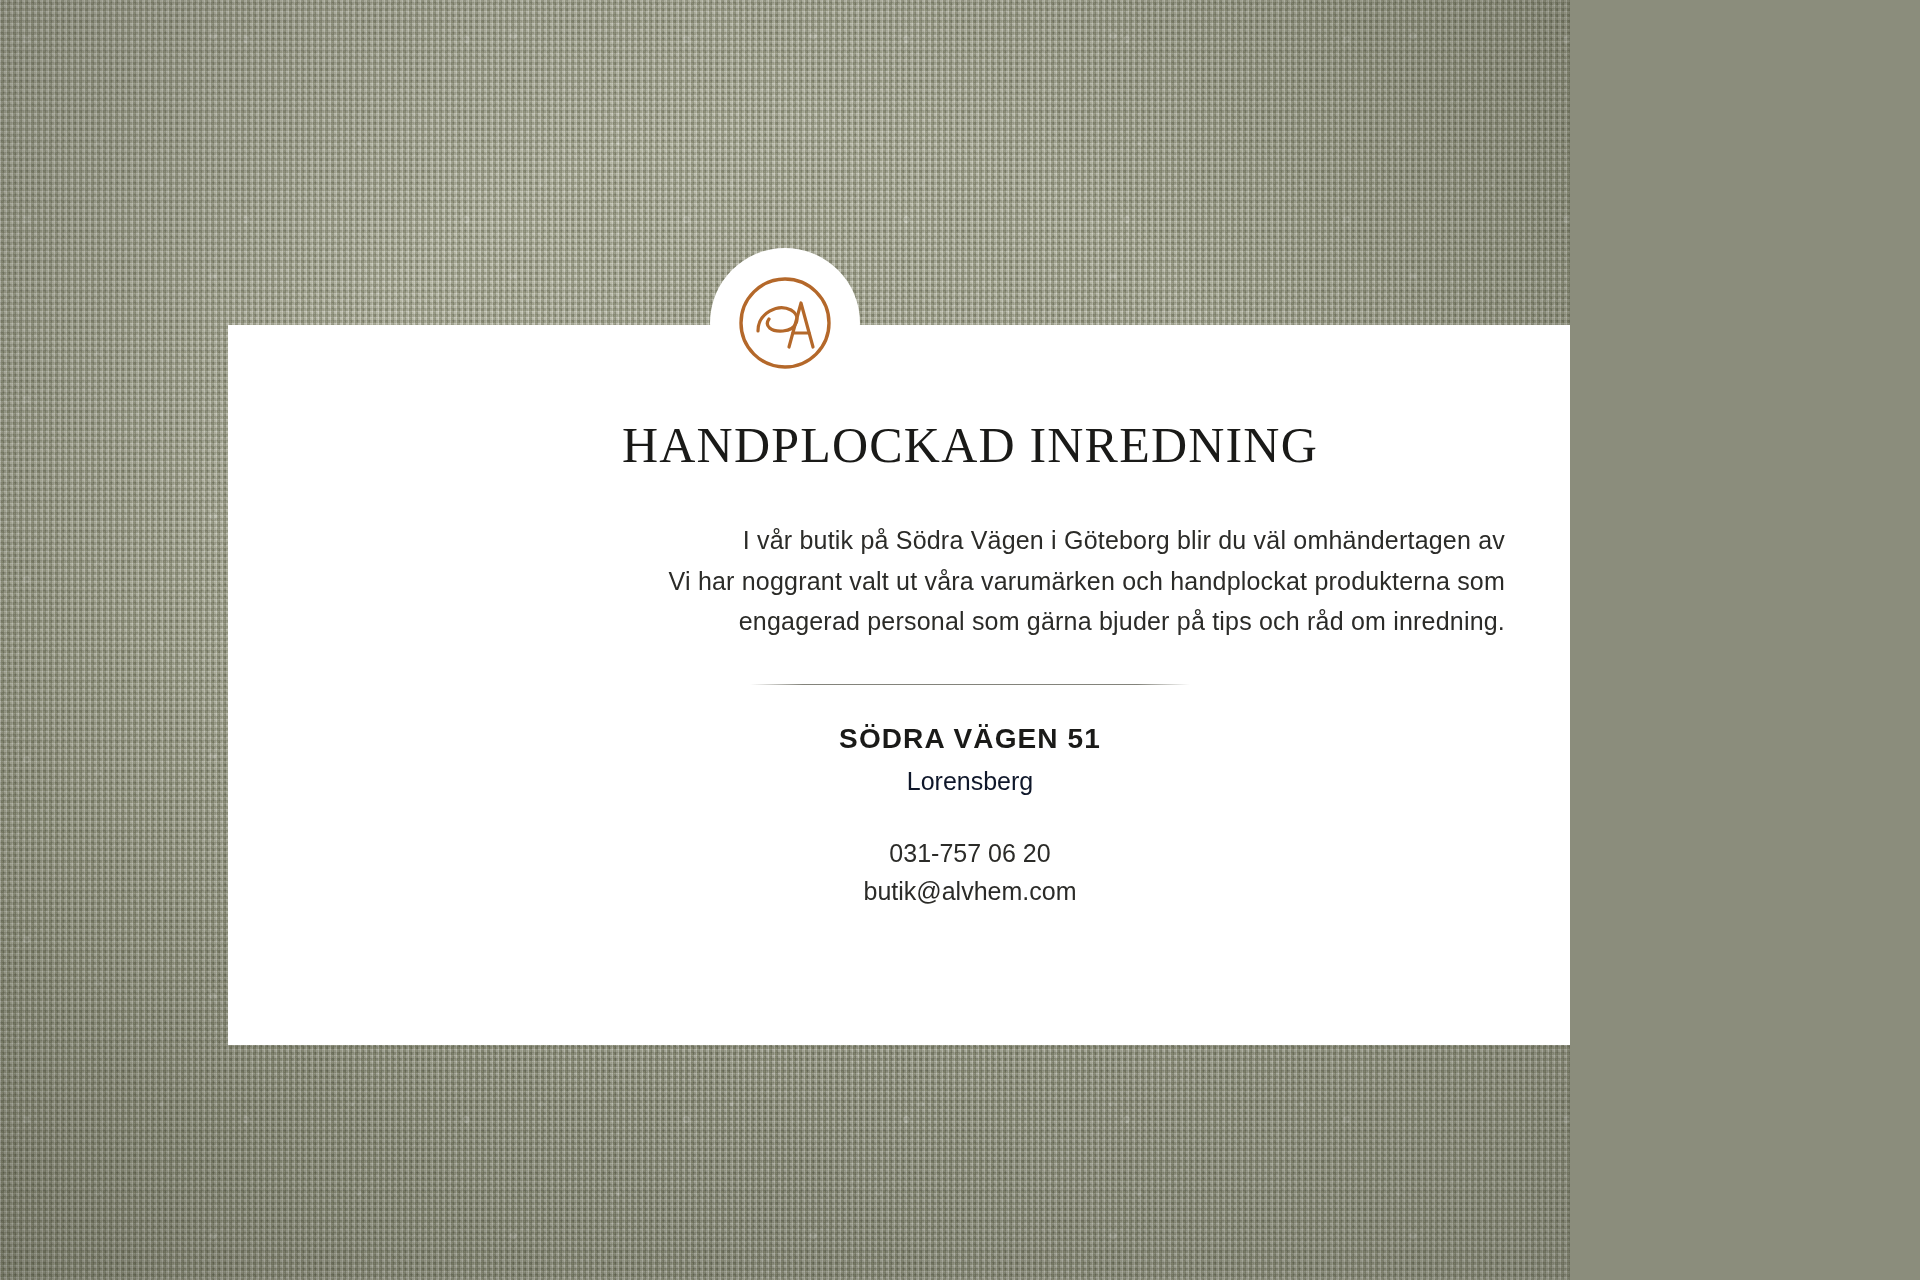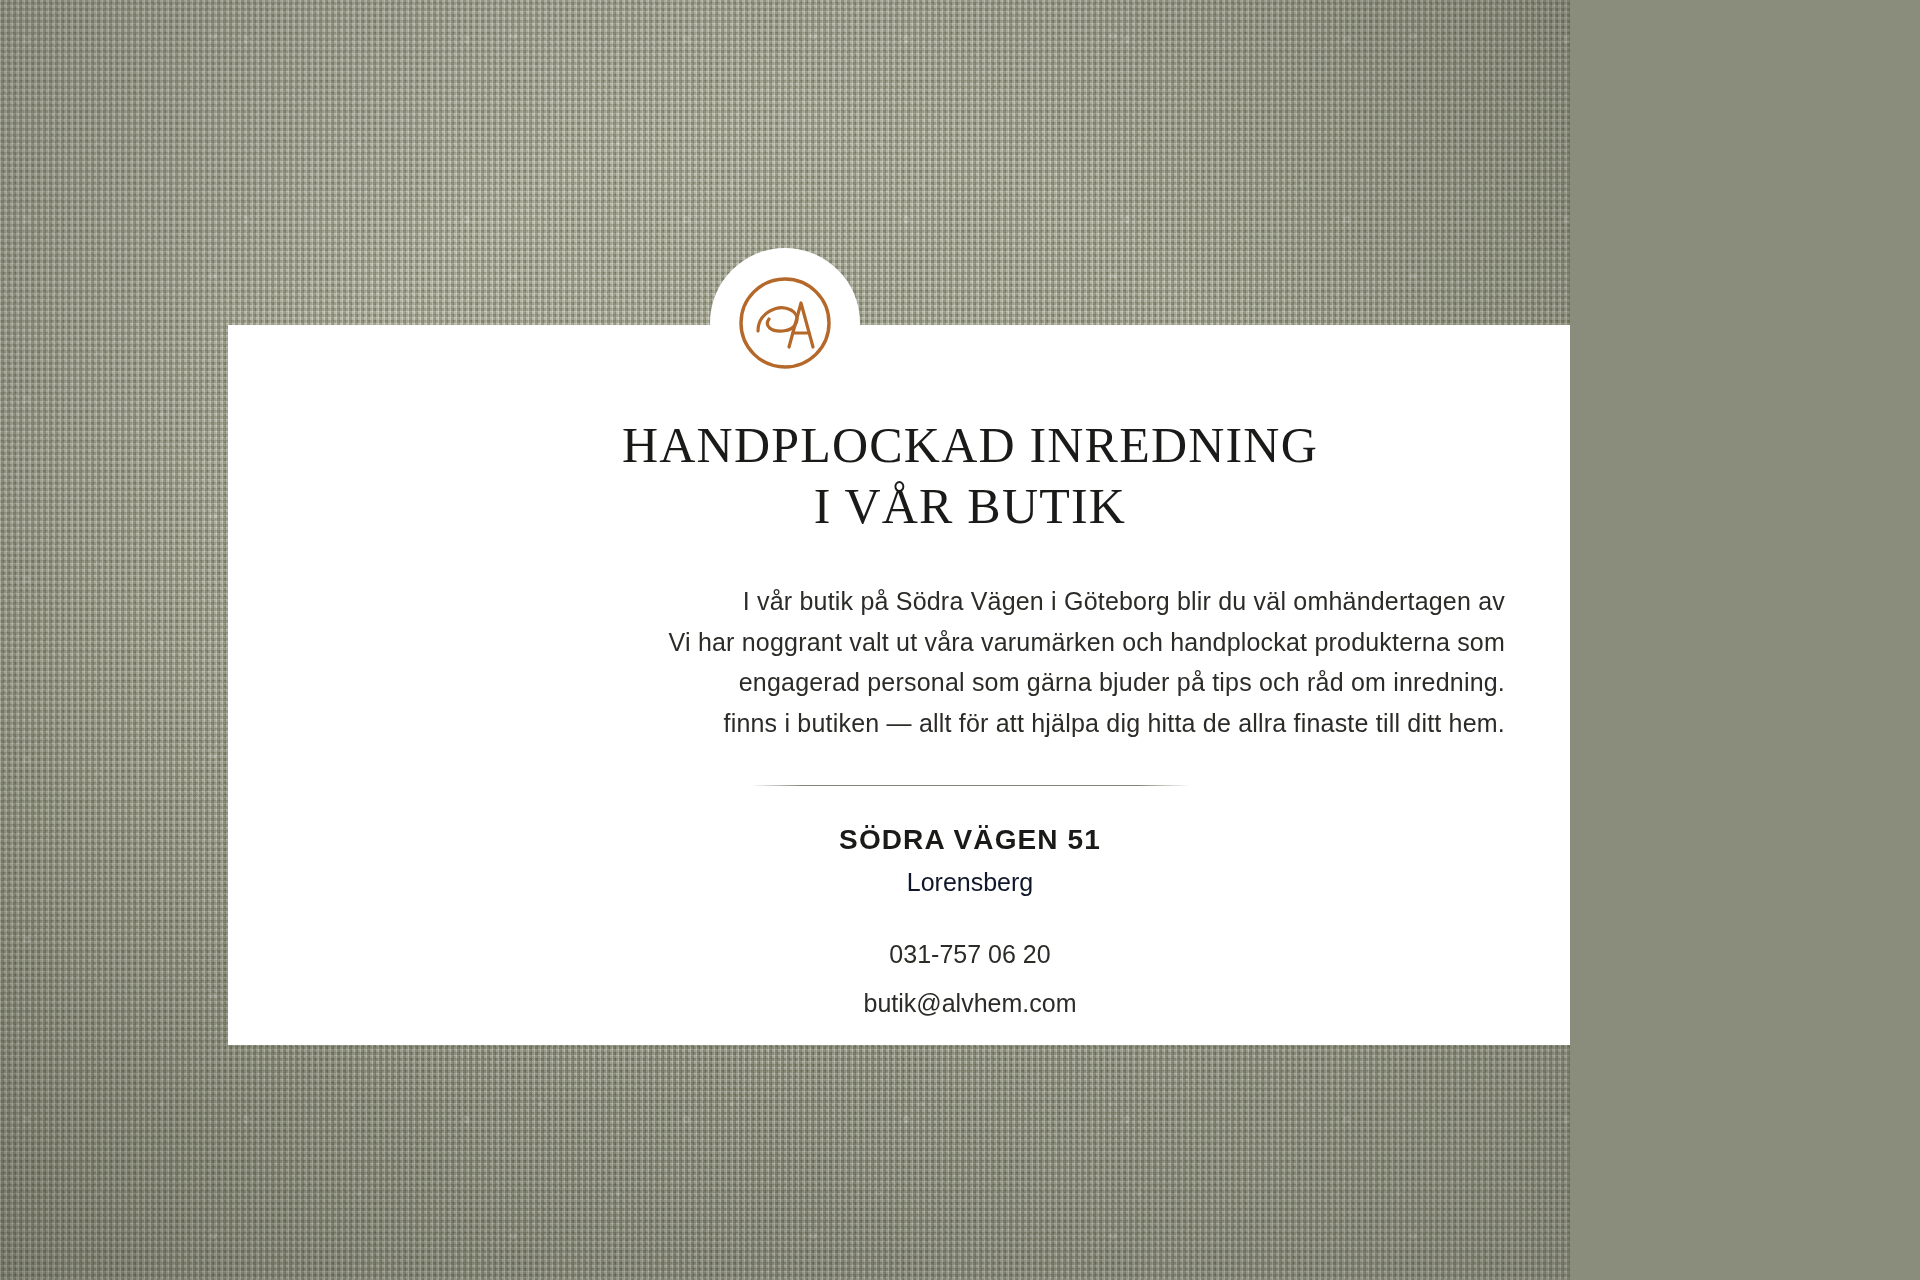--- a/index.html
+++ b/index.html
@@ -184,21 +184,21 @@
     font-weight: 300;
     color: #0f172a;
   }
 
   .contact {
     margin: 38px 0 0;
   }
 
   .contact .phone,
   .contact .email {
-    margin: 10px;
+    margin: 0;
     font-family: "Liberation Sans", sans-serif;
     font-size: 25px;
     font-weight: 300;
     color: #2b2b28;
     line-height: 1.55;
     text-decoration: none;
     display: block;
   }
 </style>
 </head>
@@ -208,28 +208,26 @@
 
   <div class="bg"></div>
   <div class="bg-noise"></div>
   <div class="bg-vignette"></div>
 
   <div class="card">
     <div class="card-inner">
 
       <h1 class="headline">
         <span class="line">HANDPLOCKAD INREDNING</span>
-        <span class="line">I VÅR BUTIK</span>
       </h1>
 
       <p class="body-copy">
         <span class="line">I vår butik på Södra Vägen i Göteborg blir du väl omhändertagen av</span>
         <span class="line">Vi har noggrant valt ut våra varumärken och handplockat produkterna som</span>
         <span class="line">engagerad personal som gärna bjuder på tips och råd om inredning.</span>
-        <span class="line">finns i butiken — allt för att hjälpa dig hitta de allra finaste till ditt hem.</span>
       </p>
 
       <div class="divider"></div>
 
       <p class="address-name">SÖDRA VÄGEN 51</p>
       <p class="address-area">Lorensberg</p>
 
       <div class="contact">
         <a class="phone" href="#">031-757 06 20</a>
         <a class="email" href="#">butik@alvhem.com</a>

